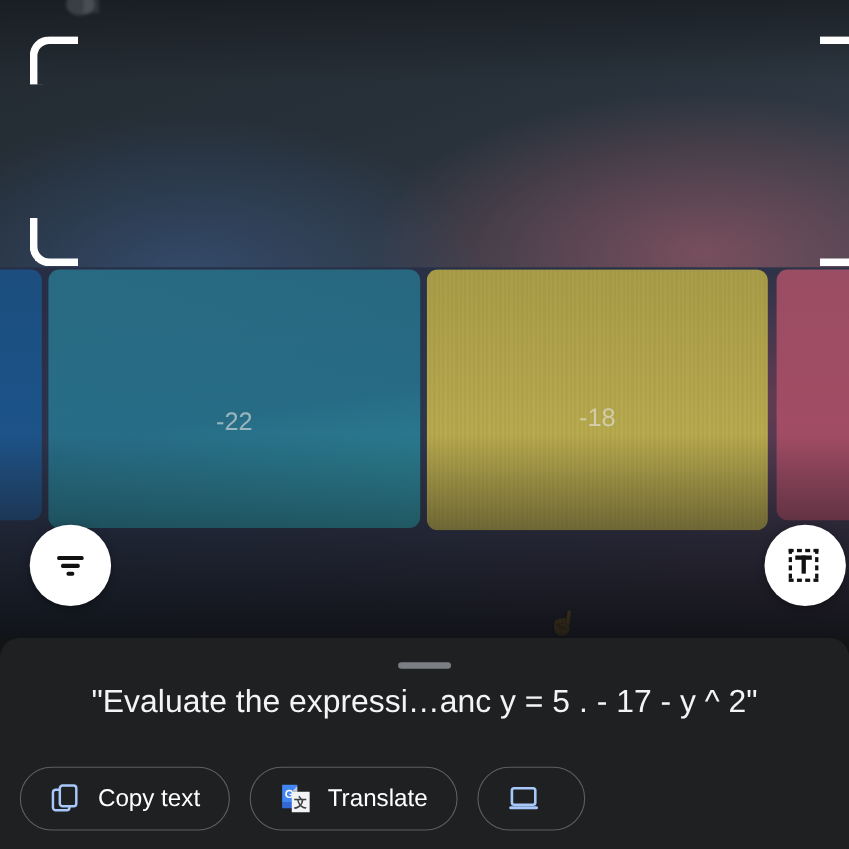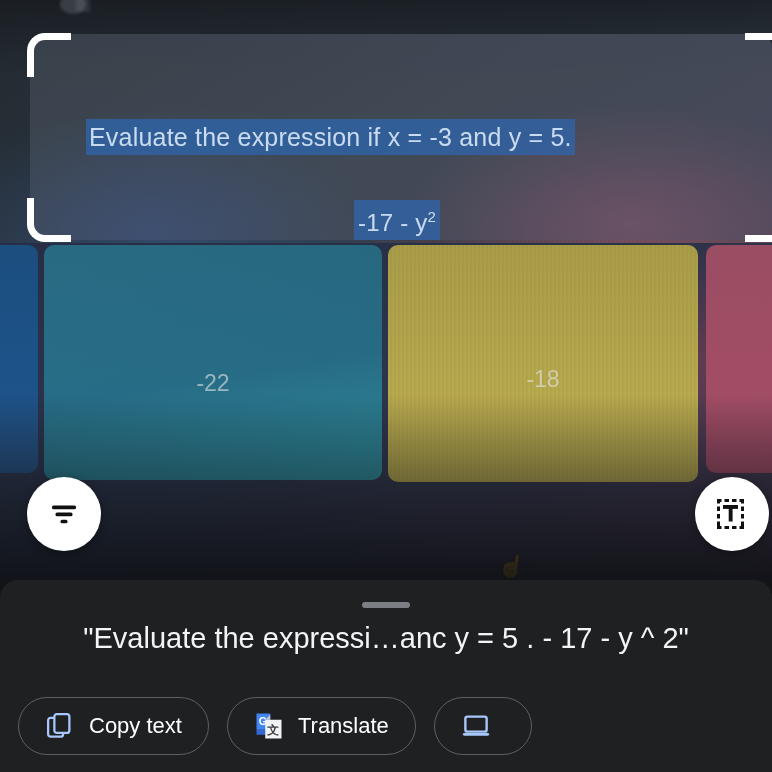--- a/index.html
+++ b/index.html
@@ -226,24 +226,20 @@
 <body>
 
 <div class="screen">
 
   <div class="capture-area">
 
     <div class="backdrop-top"></div>
     <div class="top-ghost"></div>
     <div class="top-ghost2"></div>
 
-    <div class="doc-panel">
-      <div class="ocr-line ocr-line-1">Evaluate the expression if x = -3 and y = 5.</div>
-      <div class="ocr-line ocr-line-2"><span>-17 - y</span><sup>2</sup></div>
-    </div>
 
     <div class="crop-corner crop-tl"></div>
     <div class="crop-corner crop-tr"></div>
     <div class="crop-corner crop-bl"></div>
     <div class="crop-corner crop-br"></div>
 
     <div class="cards-area">
       <div class="card card-sliver-left"></div>
       <div class="card card-teal">
           <span>-22</span>

